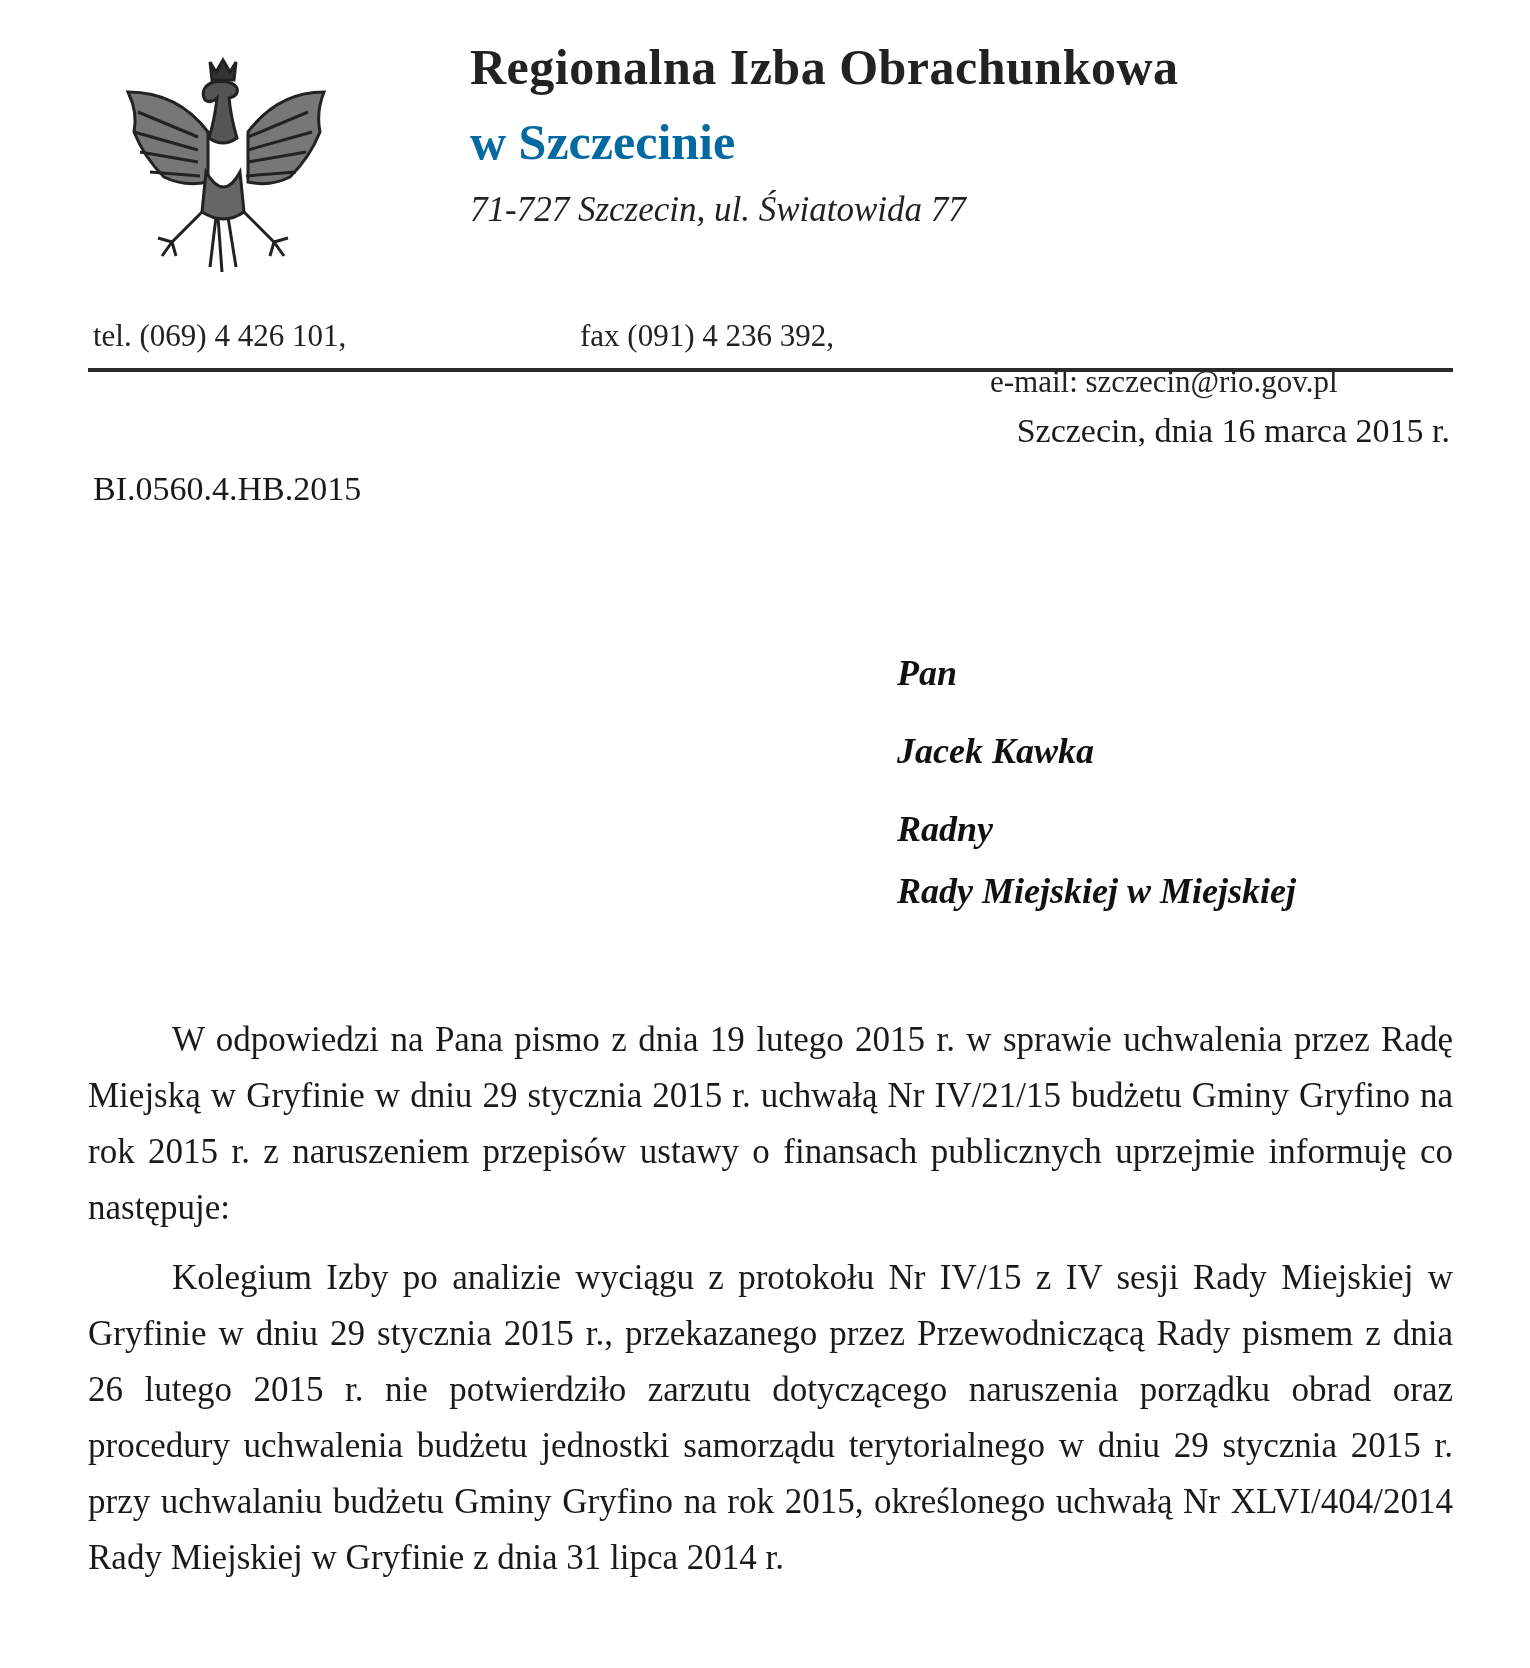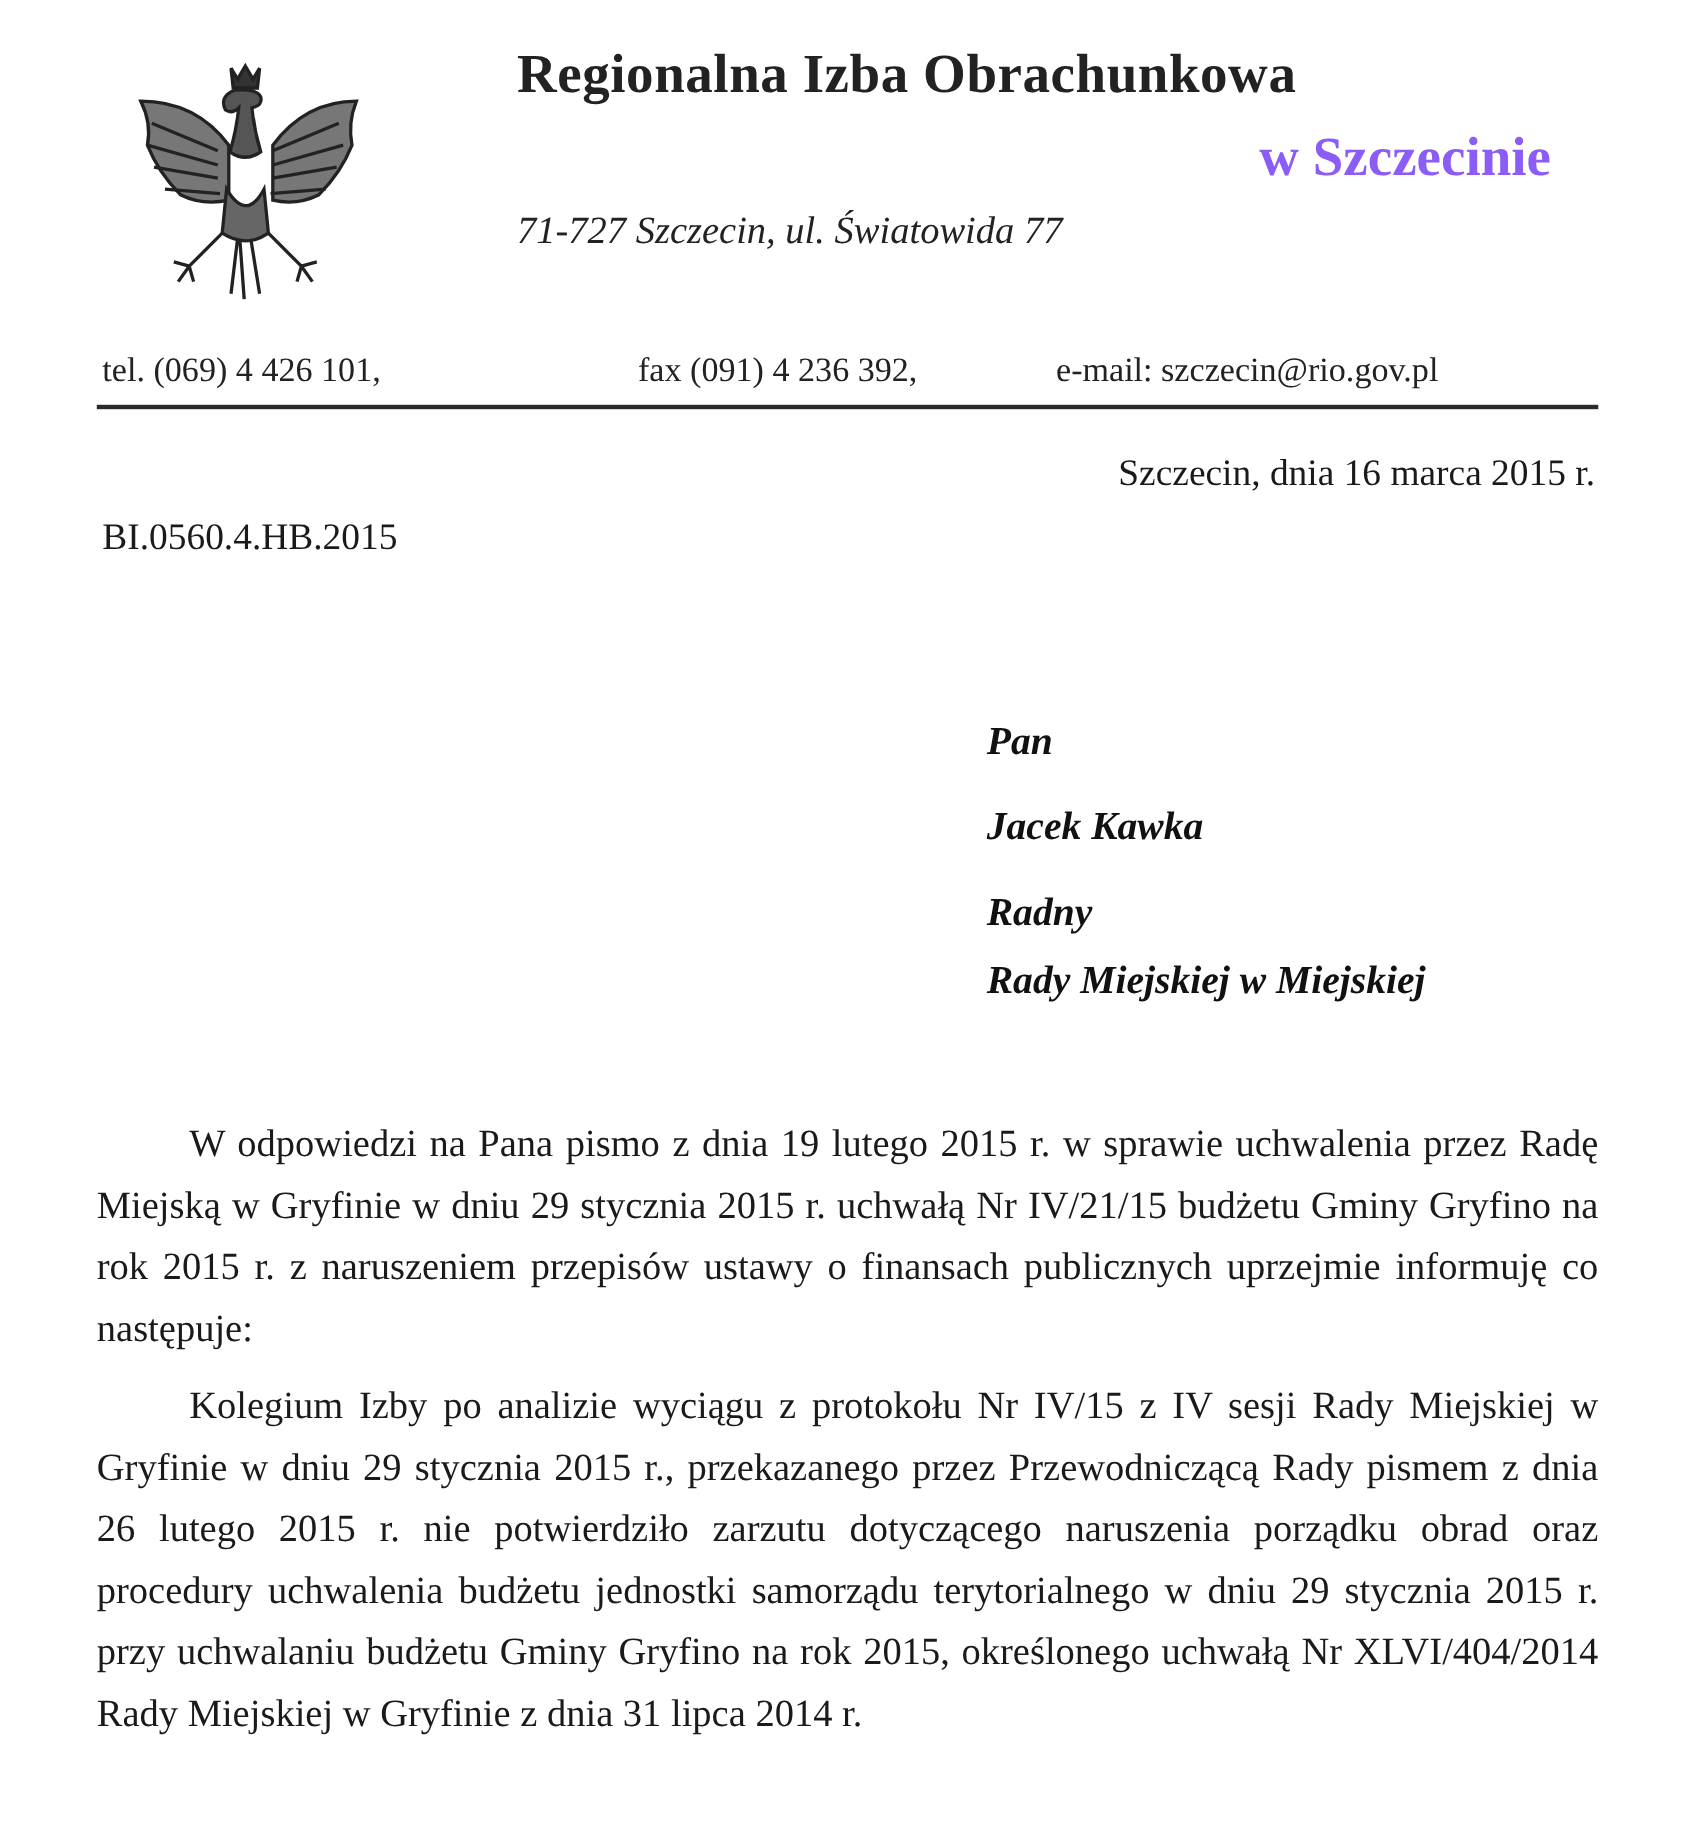--- a/index.html
+++ b/index.html
@@ -2,28 +2,28 @@
 <html><head>
 <meta charset="utf-8">
 <style>
   html, body { margin:0; padding:0; background:#ffffff; }
   body { width:1530px; height:1668px; position:relative; overflow:hidden;
          font-family:"Liberation Serif", "DejaVu Serif", serif; color:#1a1a1a; }
   .abs { position:absolute; }
   .eagle { left:118px; top:52px; width:210px; height:240px; }
   .h1 { left:470px; width:940px; top:38px; text-align:left; font-weight:bold;
         font-size:50px; letter-spacing:0.5px; color:#222; }
-  .h2 { left:470px; width:940px; top:113px; text-align:right; font-weight:bold;
-        font-size:50px; color:#8b5cf6; }
+  .h2 { left:470px; width:940px; top:113px; text-align:left; font-weight:bold;
+        font-size:50px; color:#0369a1; }
   .addr { left:470px; width:940px; top:190px; text-align:left; font-style:italic;
           font-size:35px; color:#222; }
   .contact { top:318px; font-size:31px; color:#222; }
   .c-tel { left:93px; }
   .c-fax { left:580px; }
-  .c-mail { left:960px; }
+  .c-mail { left:990px;margin-top:46px; }
   .rule { left:88px; top:368px; width:1365px; height:4px; background:#2a2a2a; }
   .date { right:80px; top:412px; font-size:34px; }
   .ref { left:93px; top:470px; font-size:34px; }
   .addressee { left:897px; font-style:italic; font-weight:bold; font-size:36px; color:#111;text-align:right; }
   .a1 { top:652px; } .a2 { top:730px; } .a3 { top:808px; } .a4 { top:870px; }
   .body { left:88px; width:1365px; top:1012px; font-size:35px; line-height:56px;
           text-align:justify; }
   .body p { margin:0 0 14px 0; text-indent:84px; }
 </style>
 </head>

